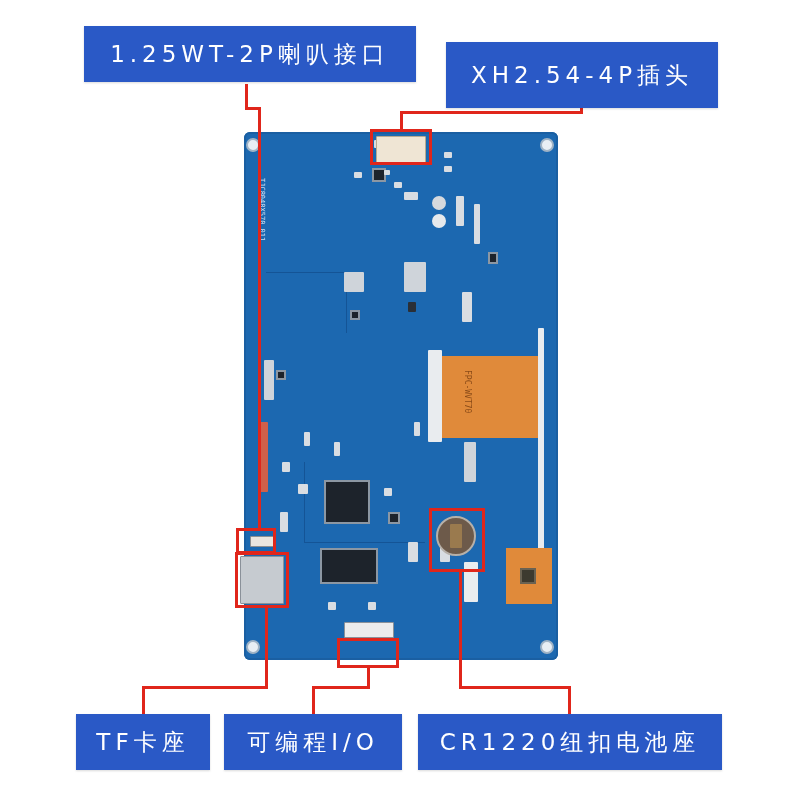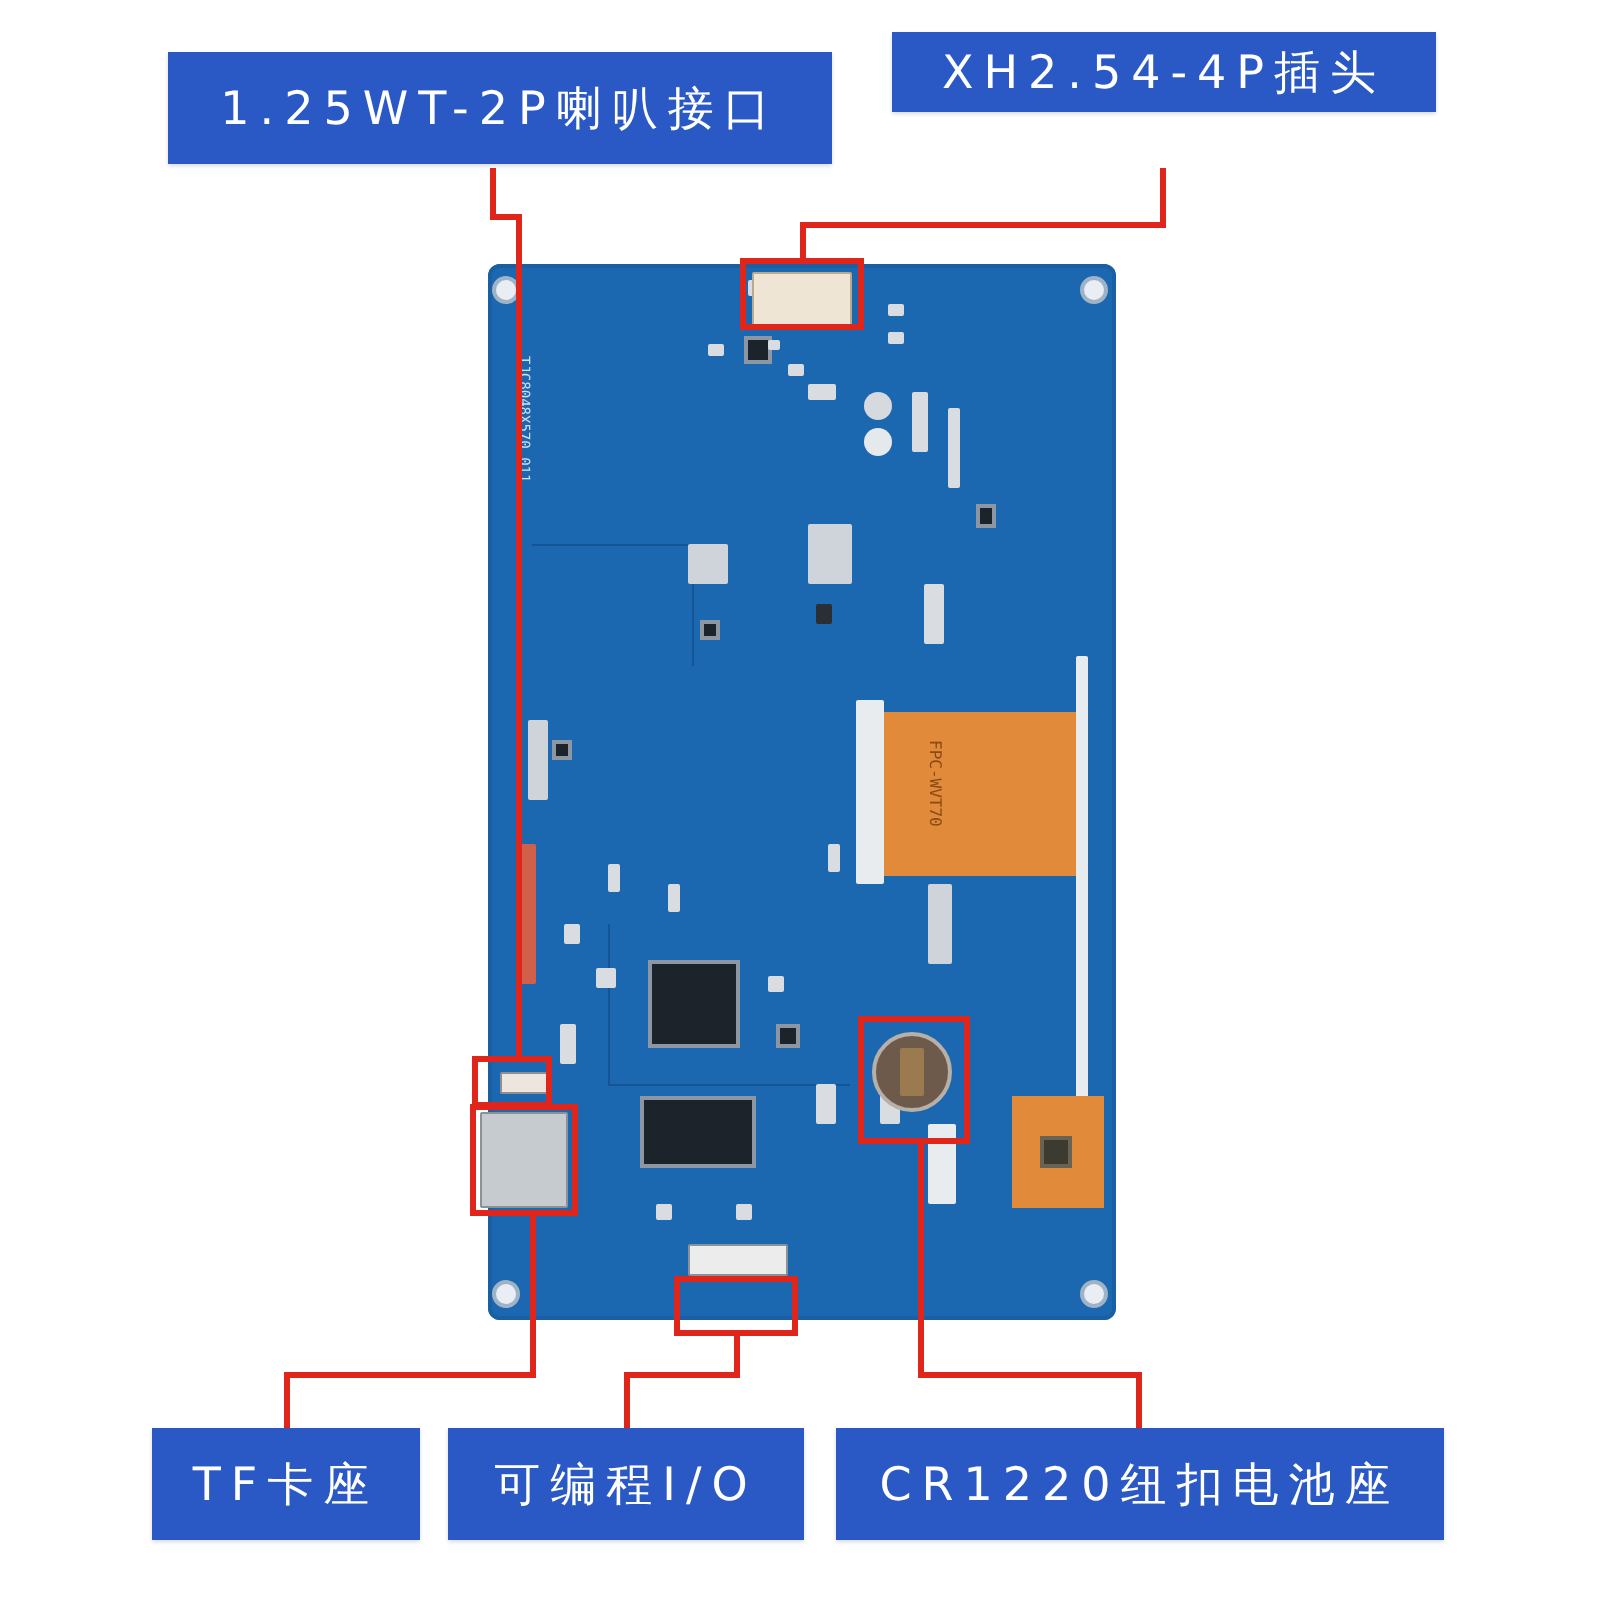--- a/index.html
+++ b/index.html
@@ -118,16 +118,16 @@
 
 <div class="line" style="left:367px;top:666px;width:3px;height:22px;"></div>
 <div class="line" style="left:312px;top:686px;width:58px;height:3px;"></div>
 <div class="line" style="left:312px;top:686px;width:3px;height:28px;"></div>
 
 <div class="line" style="left:459px;top:570px;width:3px;height:118px;"></div>
 <div class="line" style="left:459px;top:686px;width:112px;height:3px;"></div>
 <div class="line" style="left:568px;top:686px;width:3px;height:28px;"></div>
 
 <div class="label" style="left:84px;top:26px;width:332px;height:56px;">1.25WT-2P喇叭接口</div>
-<div class="label" style="left:446px;top:16px;width:272px;height:40px;">XH2.54-4P插头</div>
+<div class="label" style="left:446px;top:42px;width:272px;height:66px;">XH2.54-4P插头</div>
 <div class="label" style="left:76px;top:714px;width:134px;height:56px;">TF卡座</div>
 <div class="label" style="left:224px;top:714px;width:178px;height:56px;">可编程I/O</div>
 <div class="label" style="left:418px;top:714px;width:304px;height:56px;">CR1220纽扣电池座</div>
 
 </body></html>

